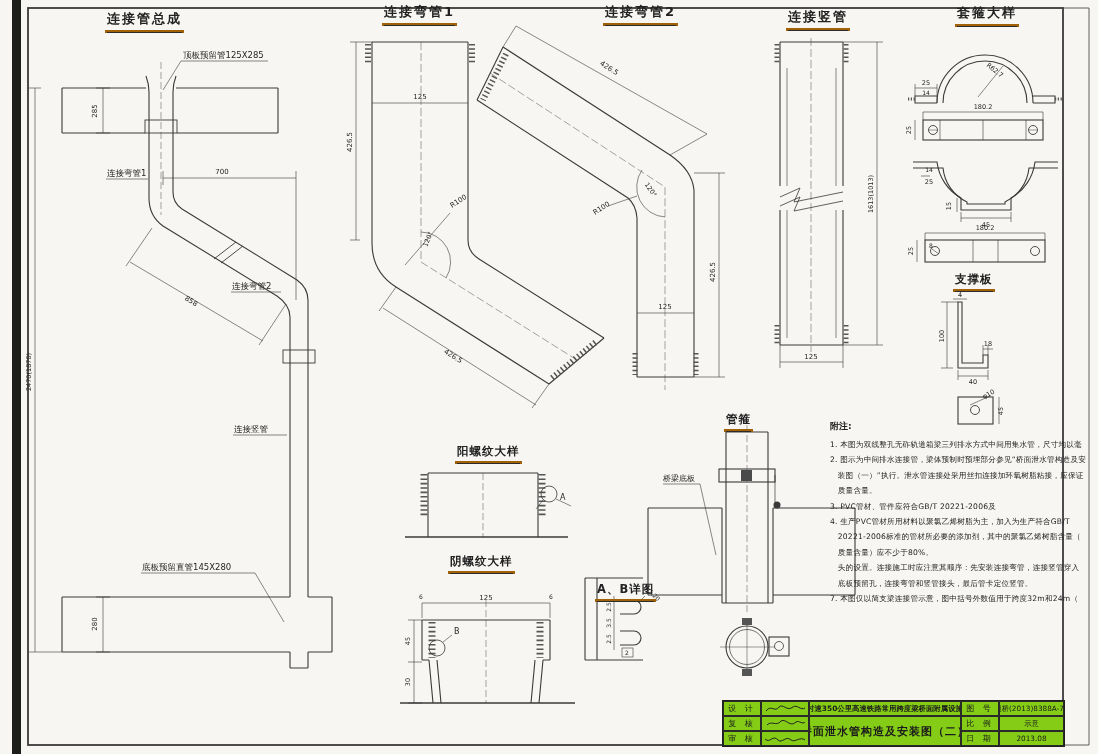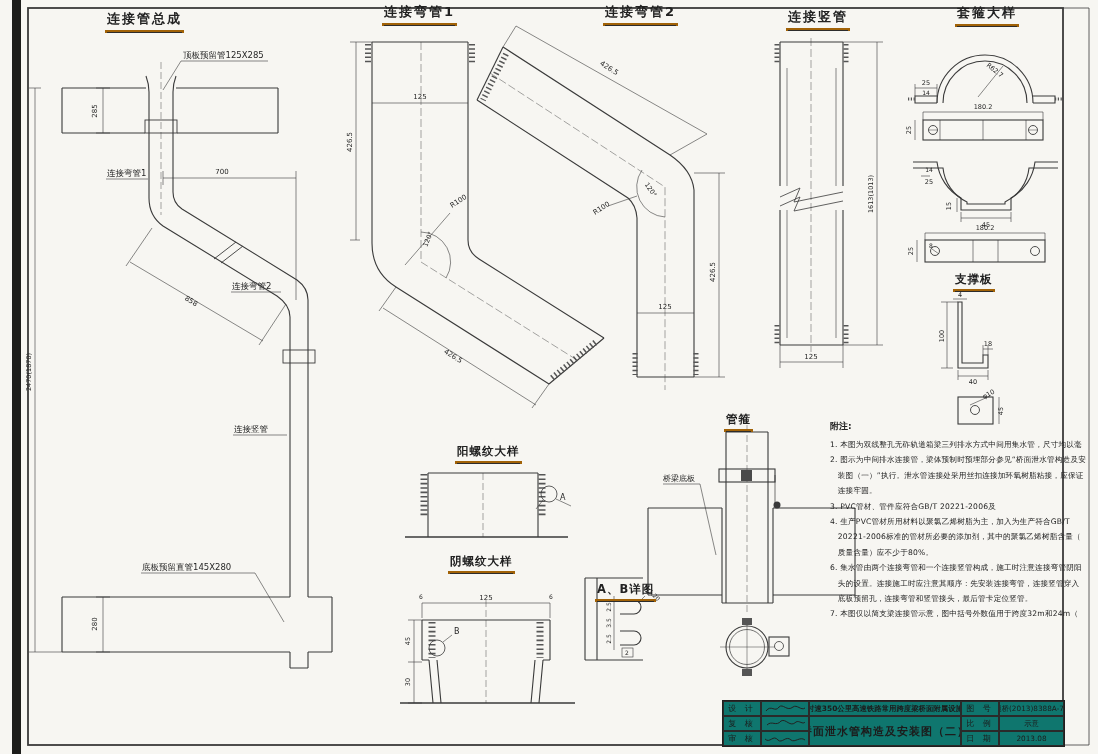--- a/index.html
+++ b/index.html
@@ -9,21 +9,21 @@
   svg.lines{position:absolute;left:0;top:0;}
   .sec-title{position:absolute;color:#222;font-weight:700;letter-spacing:2px;font-size:13px;
     border-bottom:3px solid #a16207;padding:0 2px 2px 2px;white-space:nowrap;}
   .sec-title:after{content:"";position:absolute;left:2px;right:2px;bottom:-3px;border-bottom:1px solid #2c2c2c;}
   .sec-title.small{font-size:11.5px;letter-spacing:1px;}
   .notes{position:absolute;left:830px;top:420px;width:238px;color:#222;}
   .notes .hd{font-size:9px;font-weight:700;margin-bottom:4px;}
   .notes .ln{font-size:7.6px;line-height:15.4px;white-space:pre;letter-spacing:0.2px;}
   .tblock{position:absolute;left:722px;top:700px;width:341px;height:45px;border:1.6px solid #1f1f1f;
     display:grid;grid-template-columns:38px 48px 152px 38px 65px;grid-template-rows:15px 15px 15px;
-    background:#0f766e;color:#1c1c1c;}
+    background:#84cc16;color:#1c1c1c;}
   .tblock>div{border:0.5px solid #2a2a2a;display:flex;align-items:center;justify-content:center;overflow:hidden;}
   .tb-lab{font-size:8px;letter-spacing:3px;}
   .tb-val{font-size:7.3px;white-space:nowrap;}
   .tb-proj{font-size:7.4px;font-weight:700;white-space:nowrap;}
   .tb-sheet{font-size:11px;font-weight:700;grid-row:2/4;grid-column:3;letter-spacing:1px;white-space:nowrap;}
   .sig svg{display:block;}
 </style>
 </head>
 <body>
 
@@ -298,26 +298,25 @@
 <div class="sec-title small" style="left:455px;top:444px;">阳螺纹大样</div>
 <div class="sec-title small" style="left:448px;top:554px;">阴螺纹大样</div>
 <div class="sec-title small" style="left:595px;top:582px;">A、B详图</div>
 <div class="sec-title small" style="left:724px;top:404px;margin-top:8px;">管箍</div>
 
 <div class="notes">
   <div class="hd">附注:</div>
   <div class="ln">1. 本图为双线整孔无砟轨道箱梁三列排水方式中间用集水管，尺寸均以毫</div>
   <div class="ln">2. 图示为中间排水连接管，梁体预制时预埋部分参见“桥面泄水管构造及安</div>
   <div class="ln">　装图（一）”执行。泄水管连接处采用丝扣连接加环氧树脂粘接，应保证</div>
-  <div class="ln">　连接牢固。</div>
+  <div class="ln">　质量含量。</div>
   <div class="ln">3. PVC管材、管件应符合GB/T 20221-2006及</div>
   <div class="ln">4. 生产PVC管材所用材料以聚氯乙烯树脂为主，加入为生产符合GB/T</div>
   <div class="ln">　20221-2006标准的管材所必要的添加剂，其中的聚氯乙烯树脂含量（</div>
   <div class="ln">　质量含量）应不少于80%。</div>
-  <div class="ln">6. 集水管由两个连接弯管和一个连接竖管构成，施工时注意连接弯管阴阳</div>
   <div class="ln">　头的设置。连接施工时应注意其顺序：先安装连接弯管，连接竖管穿入</div>
   <div class="ln">　底板预留孔，连接弯管和竖管接头，最后管卡定位竖管。</div>
   <div class="ln">7. 本图仅以简支梁连接管示意，图中括号外数值用于跨度32m和24m（</div>
 </div>
 
 <div class="tblock">
   <div class="tb-lab">设  计</div>
   <div class="sig">
     <svg width="44" height="13" viewBox="0 0 44 13">
           <path d="M3,9 C8,2 12,11 16,5 C20,1 24,10 30,5 C34,2 38,9 42,6" stroke="#222" fill="none" stroke-width="1"></path>

